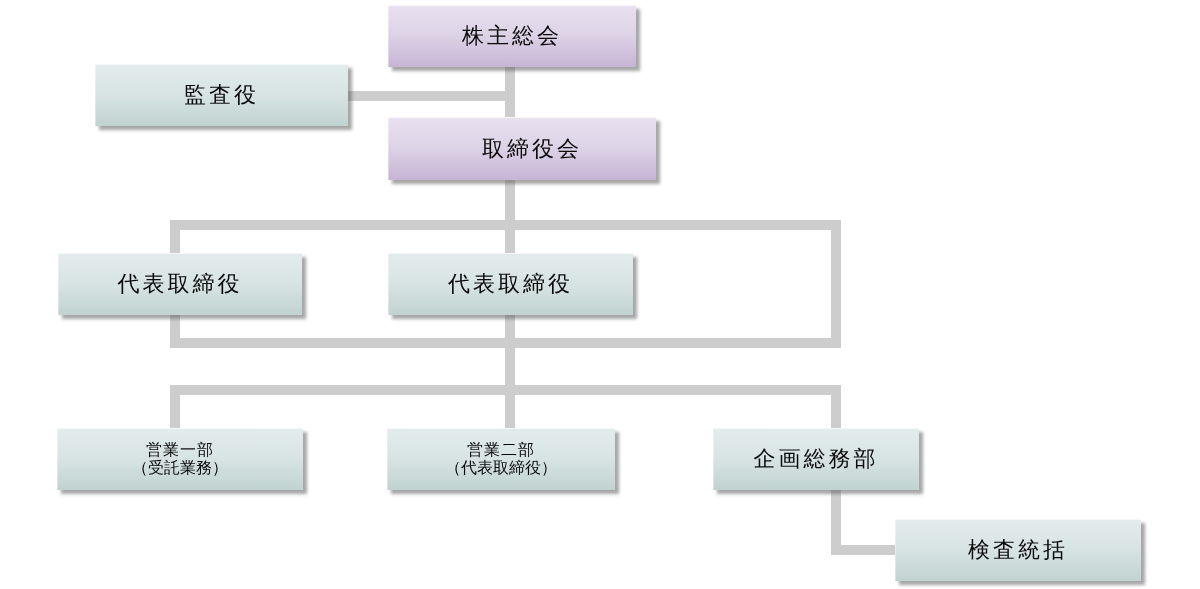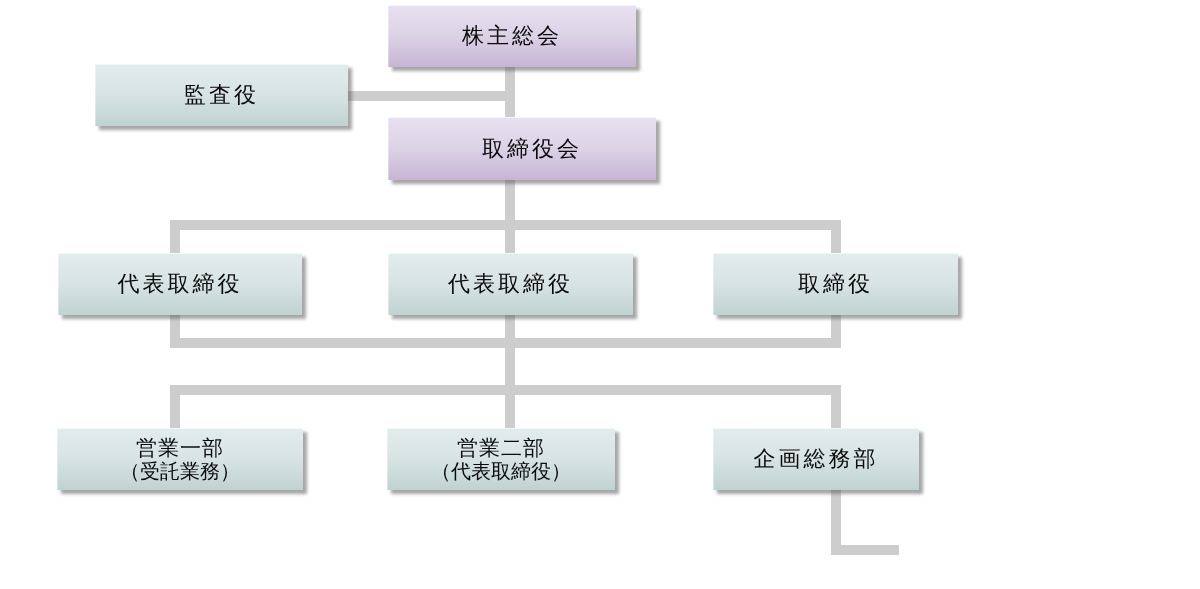--- a/index.html
+++ b/index.html
@@ -29,23 +29,23 @@
     box-shadow:4px 4px 3px rgba(95,95,95,.55), inset 0 1px 0 rgba(255,255,255,.65), inset 1px 0 0 rgba(255,255,255,.35);
   }
   .purple{background:linear-gradient(to bottom,#e8e1f0 0%,#ddd3e7 48%,#c6b4d4 100%);}
   .teal{background:linear-gradient(to bottom,#e2ecec 0%,#d8e4e3 48%,#c0d3d1 100%);}
   .label{
     font-size:22px;
     letter-spacing:3px;
     line-height:1.15;
     white-space:nowrap;
   }
-  .two-line .label{font-size:21px;letter-spacing:1px;}
+  .two-line .label{font-size:16px;letter-spacing:1px;}
   .sublabel{
-    font-size:20px;
+    font-size:16px;
     letter-spacing:0;
     line-height:1.1;
     white-space:nowrap;
   }
   
   #node-shareholders      {left:388px;top:5px;  width:248px;height:62px;}
   #node-auditor           {left:95px; top:64px; width:253px;height:62px;}
   #node-board             {left:388px;top:117px;width:248px;height:63px;padding-left:20px;}
   #node-rep-director      {left:58px; top:253px;width:244px;height:62px;}
   #node-director-lawyer   {left:388px;top:253px;width:245px;height:62px;}
@@ -99,32 +99,32 @@
   </div>
 
   <div class="node teal" id="node-rep-director">
     <span class="label">代表取締役</span>
   </div>
 
   <div class="node teal" id="node-director-lawyer">
     <span class="label">代表取締役</span>
   </div>
 
-  <div class="node teal" id="node-director">
-    <span class="label">取締役</span>
-  </div>
 
   <div class="node teal two-line" id="node-sales-1">
     <span class="label">営業一部</span>
     <span class="sublabel">（受託業務）</span>
   </div>
 
   <div class="node teal two-line" id="node-sales-2">
     <span class="label">営業二部</span>
     <span class="sublabel">（代表取締役）</span>
   </div>
 
   <div class="node teal" id="node-planning">
     <span class="label">企画総務部</span>
   </div>
 
+  <div class="node teal" id="node-inspection">
+    <span class="label">検査統括</span>
+  </div>
 
 </div>
 
 </body></html>

